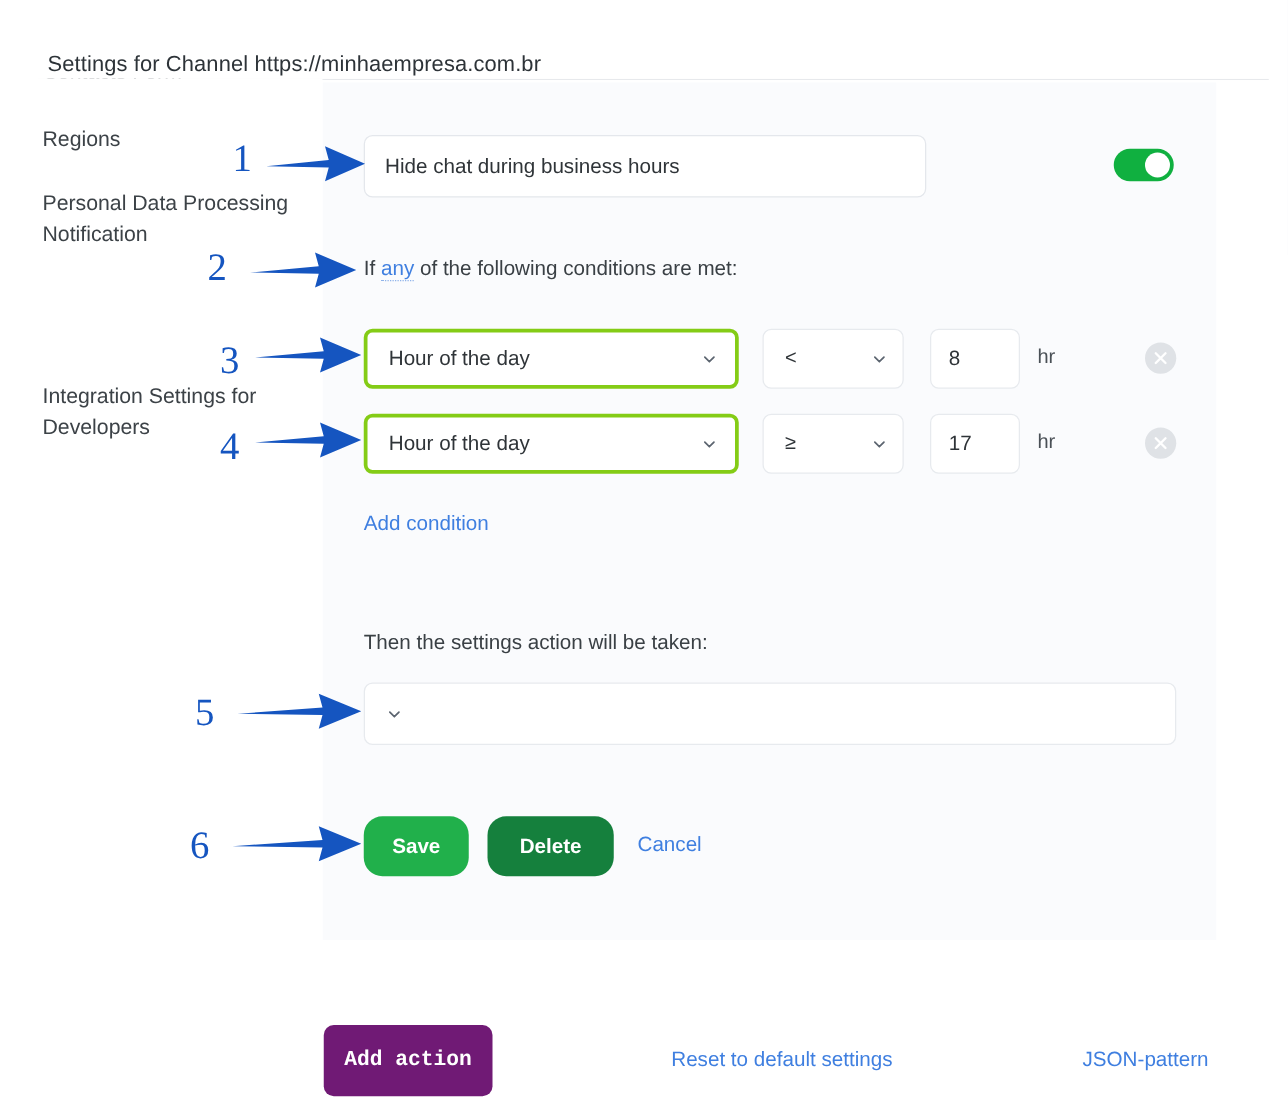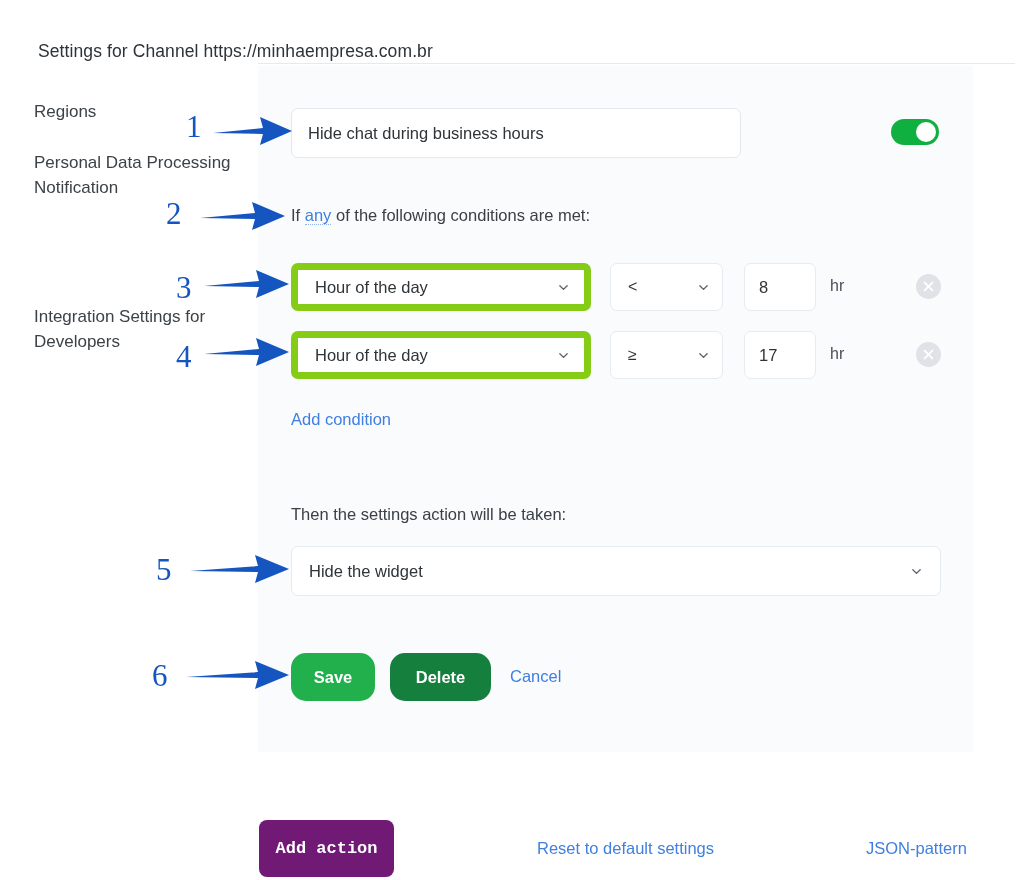--- a/index.html
+++ b/index.html
@@ -157,21 +157,21 @@
   }
   .condition-row.row-1 { top: 263px; }
   .condition-row.row-2 { top: 331px; }
 
   .field-select {
     position: absolute;
     left: 0; top: 0;
     width: 300px;
     height: 48px;
     background: #ffffff;
-    border: 7px solid #84cc16;
+    border: 3px solid #84cc16;
     border-radius: 7px;
     display: flex;
     align-items: center;
     padding: 0 14px 0 17px;
     cursor: pointer;
   }
   .field-select .sel-text {
     flex: 1;
     font-size: 16.5px;
     color: #2f3438;
@@ -421,21 +421,20 @@
     <svg width="25" height="25" viewBox="0 0 25 25">
       <path d="M8.6 8.6 L16.4 16.4 M16.4 8.6 L8.6 16.4" stroke="#ffffff" stroke-width="1.9" stroke-linecap="round"></path>
     </svg>
   </div>
 </div>
 
 <div class="add-condition">Add condition</div>
 
 <div class="action-intro">Then the settings action will be taken:</div>
 <div class="action-select">
-  <span class="sel-text">Hide the widget</span>
   <svg class="chev" viewBox="0 0 16 16">
     <path d="M3.5 5.8 L8 10.3 L12.5 5.8" fill="none" stroke="#5c6570" stroke-width="1.7" stroke-linecap="round" stroke-linejoin="round"></path>
   </svg>
 </div>
 
 <div class="card-buttons">
   <button class="btn btn-save">Save</button>
   <button class="btn btn-delete">Delete</button>
   <button class="btn-cancel">Cancel</button>
 </div>

